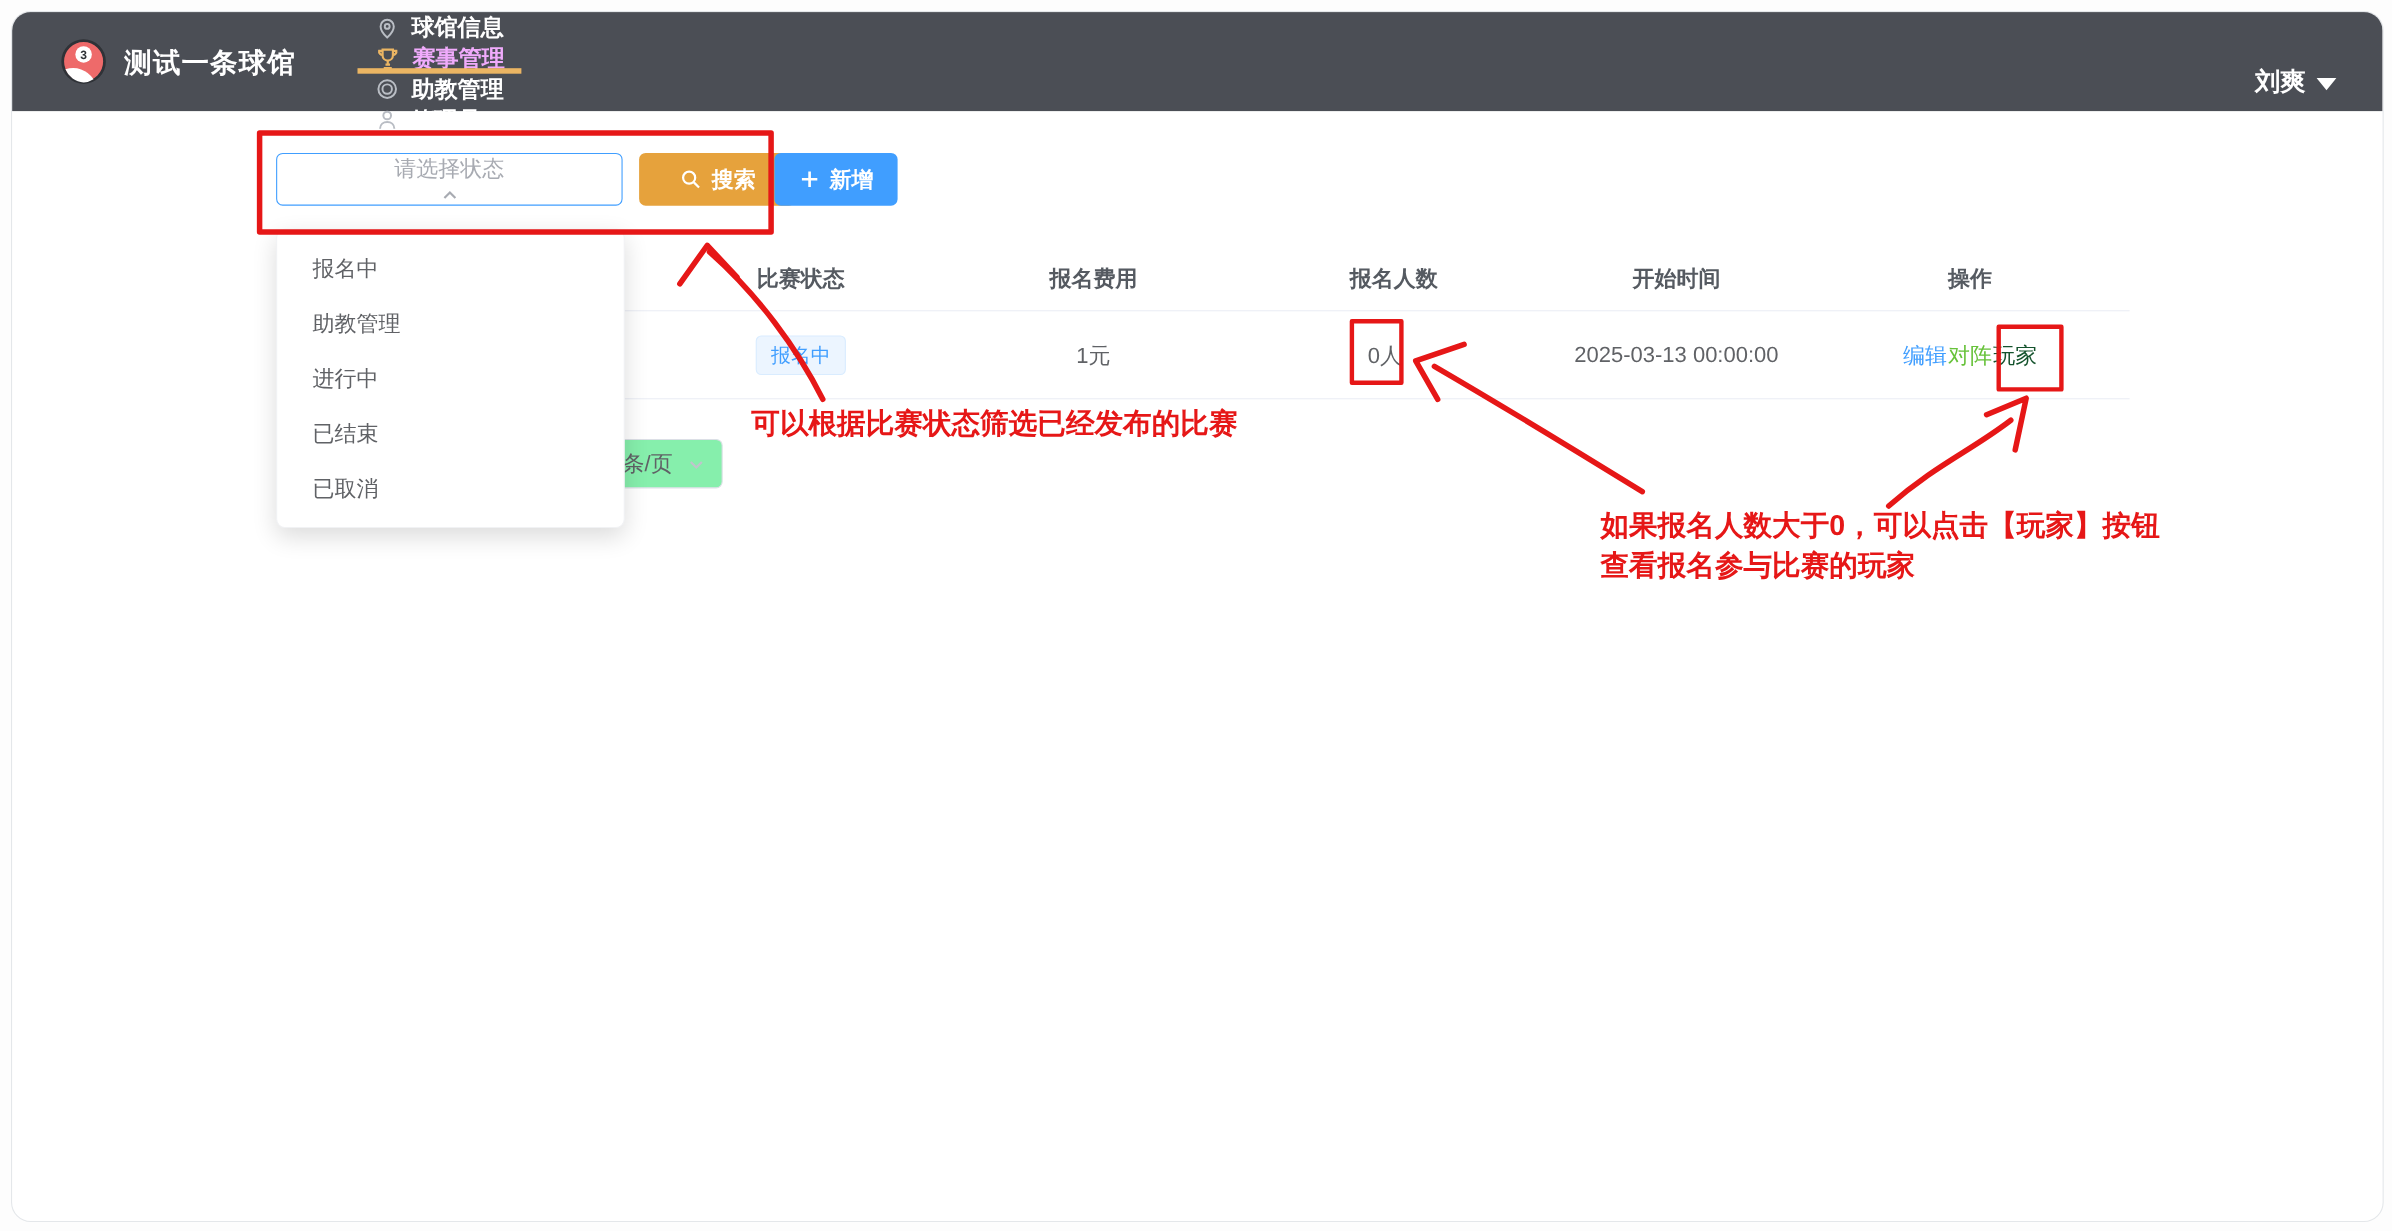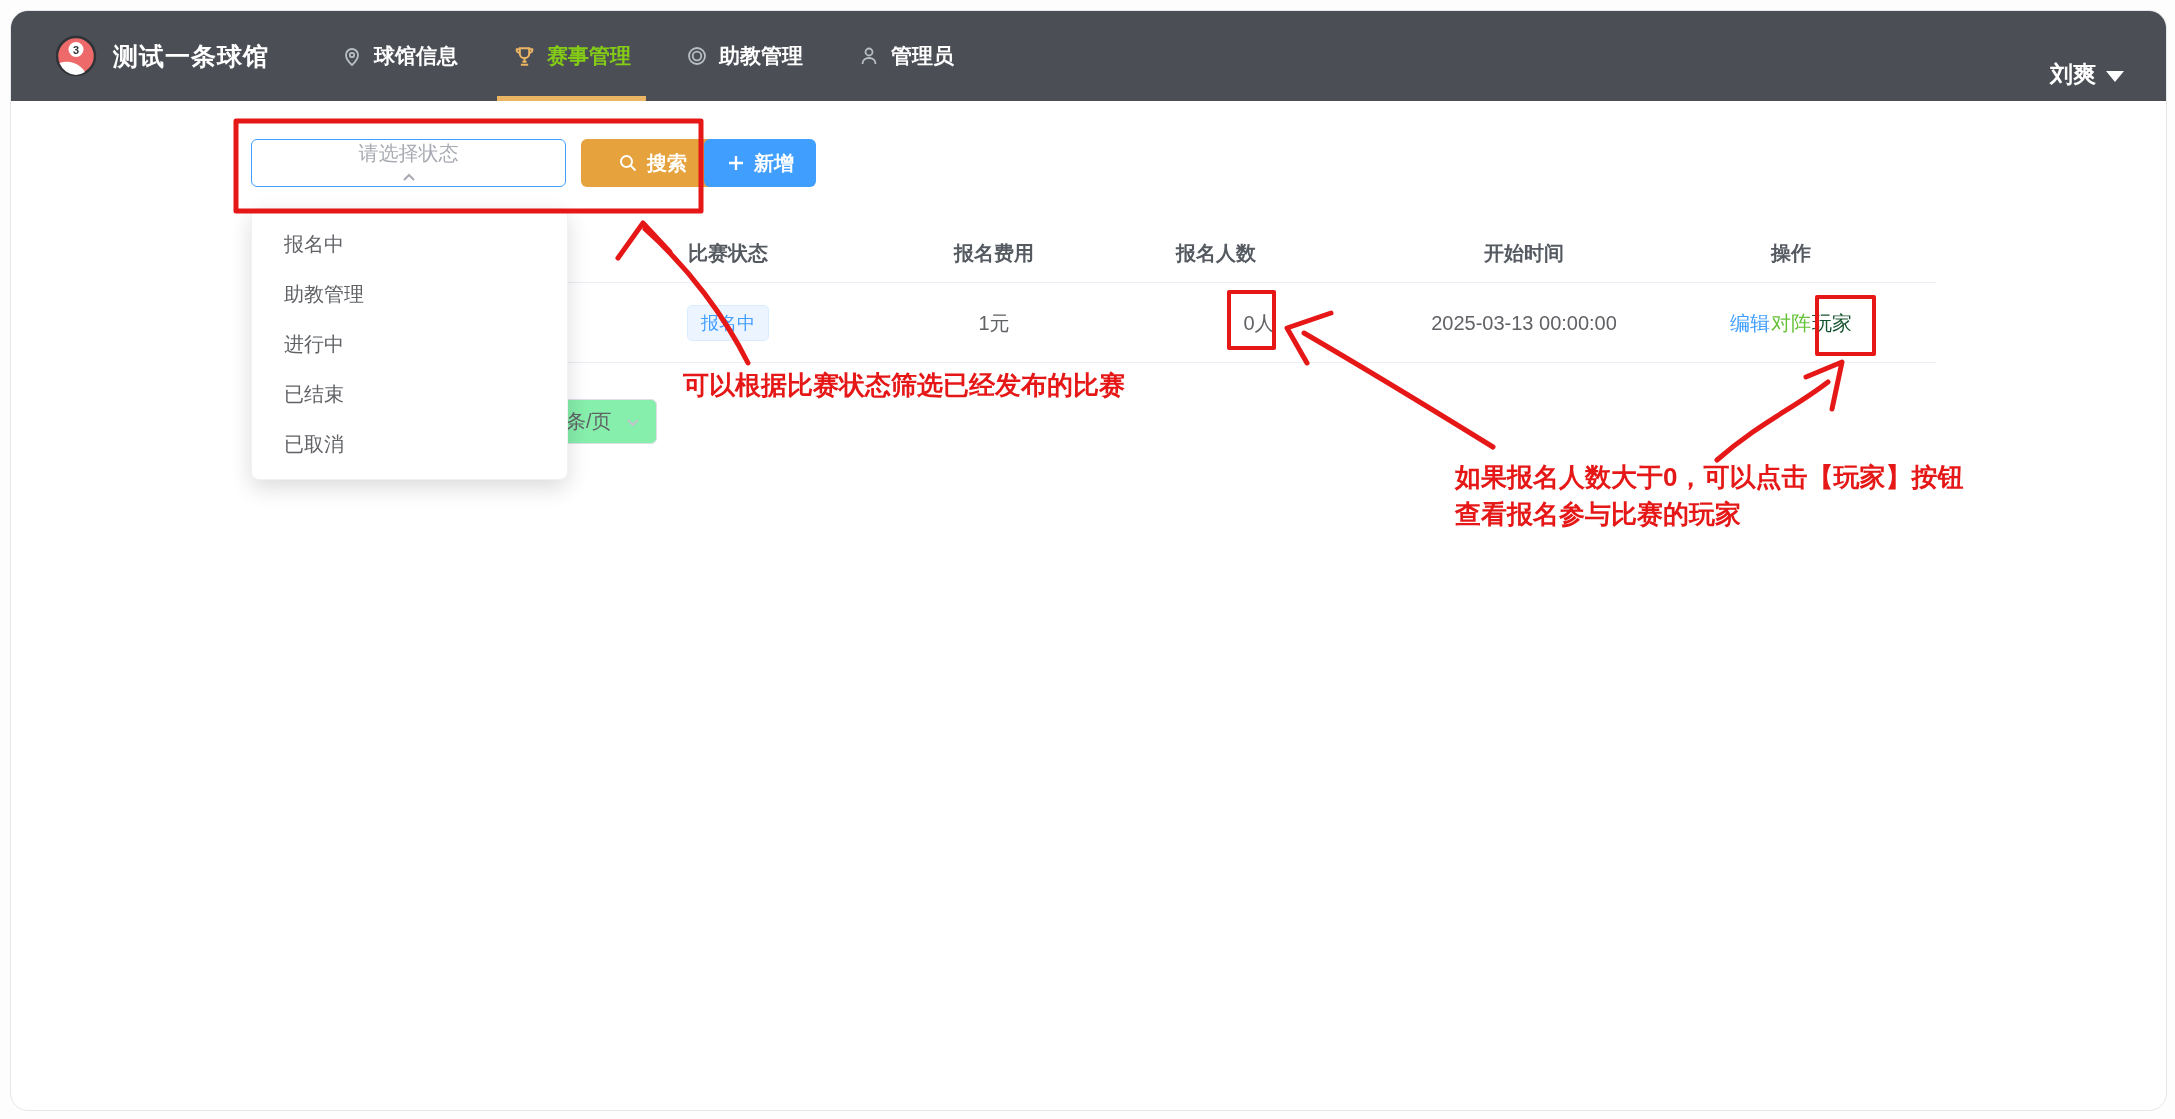--- a/index.html
+++ b/index.html
@@ -6,24 +6,24 @@
   .frame{position:relative;width:2175px;height:1119px;background:#fdfdfd;
          font-family:"Liberation Sans","DejaVu Sans",sans-serif;overflow:hidden;}
   .card{position:absolute;left:10px;top:10px;width:2155px;height:1099px;background:#fff;
         border:1px solid #e4e7ea;border-radius:18px;overflow:hidden;}
 
   
   .navbar{position:absolute;left:0;top:0;right:0;height:90px;background:#4b4e55;
           display:flex;align-items:center;z-index:15;}
   .brand{display:flex;align-items:center;gap:16px;margin-left:44px;}
   .brand-title{color:#ffffff;font-size:25px;font-weight:700;letter-spacing:1px;white-space:nowrap;}
-  .nav{display:flex;height:100%;margin-left:44px;}
+  .nav{display:flex;height:100%;margin-left:44px;flex-direction:column;}
   .nav-item{position:relative;display:flex;align-items:center;gap:10px;padding:0 27px;
             color:#fff;font-size:21px;font-weight:600;cursor:pointer;white-space:nowrap;}
-  .nav-item.active{color:#84cc16;}
+  .nav-item.active{color:#f0abfc;}
   .nav-item.active::after{content:"";position:absolute;left:12px;right:12px;bottom:0;height:5px;background:#ebb563;}
   .user{margin-left:auto;margin-right:42px;display:flex;align-items:center;gap:10px;color:#fff;
         font-size:23px;font-weight:700;cursor:pointer;margin-top:37px;}
   .caret-down{width:0;height:0;border-left:9px solid transparent;border-right:9px solid transparent;
               border-top:11px solid #ffffff;margin-top:3px;}
 
   
   .select-box{position:absolute;left:240px;top:128px;width:315px;height:48px;background:#fff;
               border:1px solid #409eff;border-radius:6px;display:flex;align-items:center;
               justify-content:space-between;padding:0 14px;box-sizing:border-box;z-index:10;cursor:pointer;flex-direction:column;}
@@ -126,21 +126,21 @@
       </nav>
 
       <div class="user">
         <span>刘爽</span>
         <span class="caret-down"></span>
       </div>
     </header>
 
     <div class="th" style="left:597px;">比赛状态</div>
     <div class="th" style="left:863px;">报名费用</div>
-    <div class="th" style="left:1085px;">报名人数</div>
+    <div class="th" style="left:1136px;">报名人数</div>
     <div class="th" style="left:1393px;">开始时间</div>
     <div class="th" style="left:1660px;">操作</div>
     <div class="divider" style="top:271px;"></div>
 
     <div class="td" style="left:597px;">
       <span class="status-badge">报名中</span>
     </div>
     <div class="td" style="left:863px;">1元</div>
     <div class="td" style="left:1128px;">0人</div>
     <div class="td" style="left:1393px;">2025-03-13 00:00:00</div>

